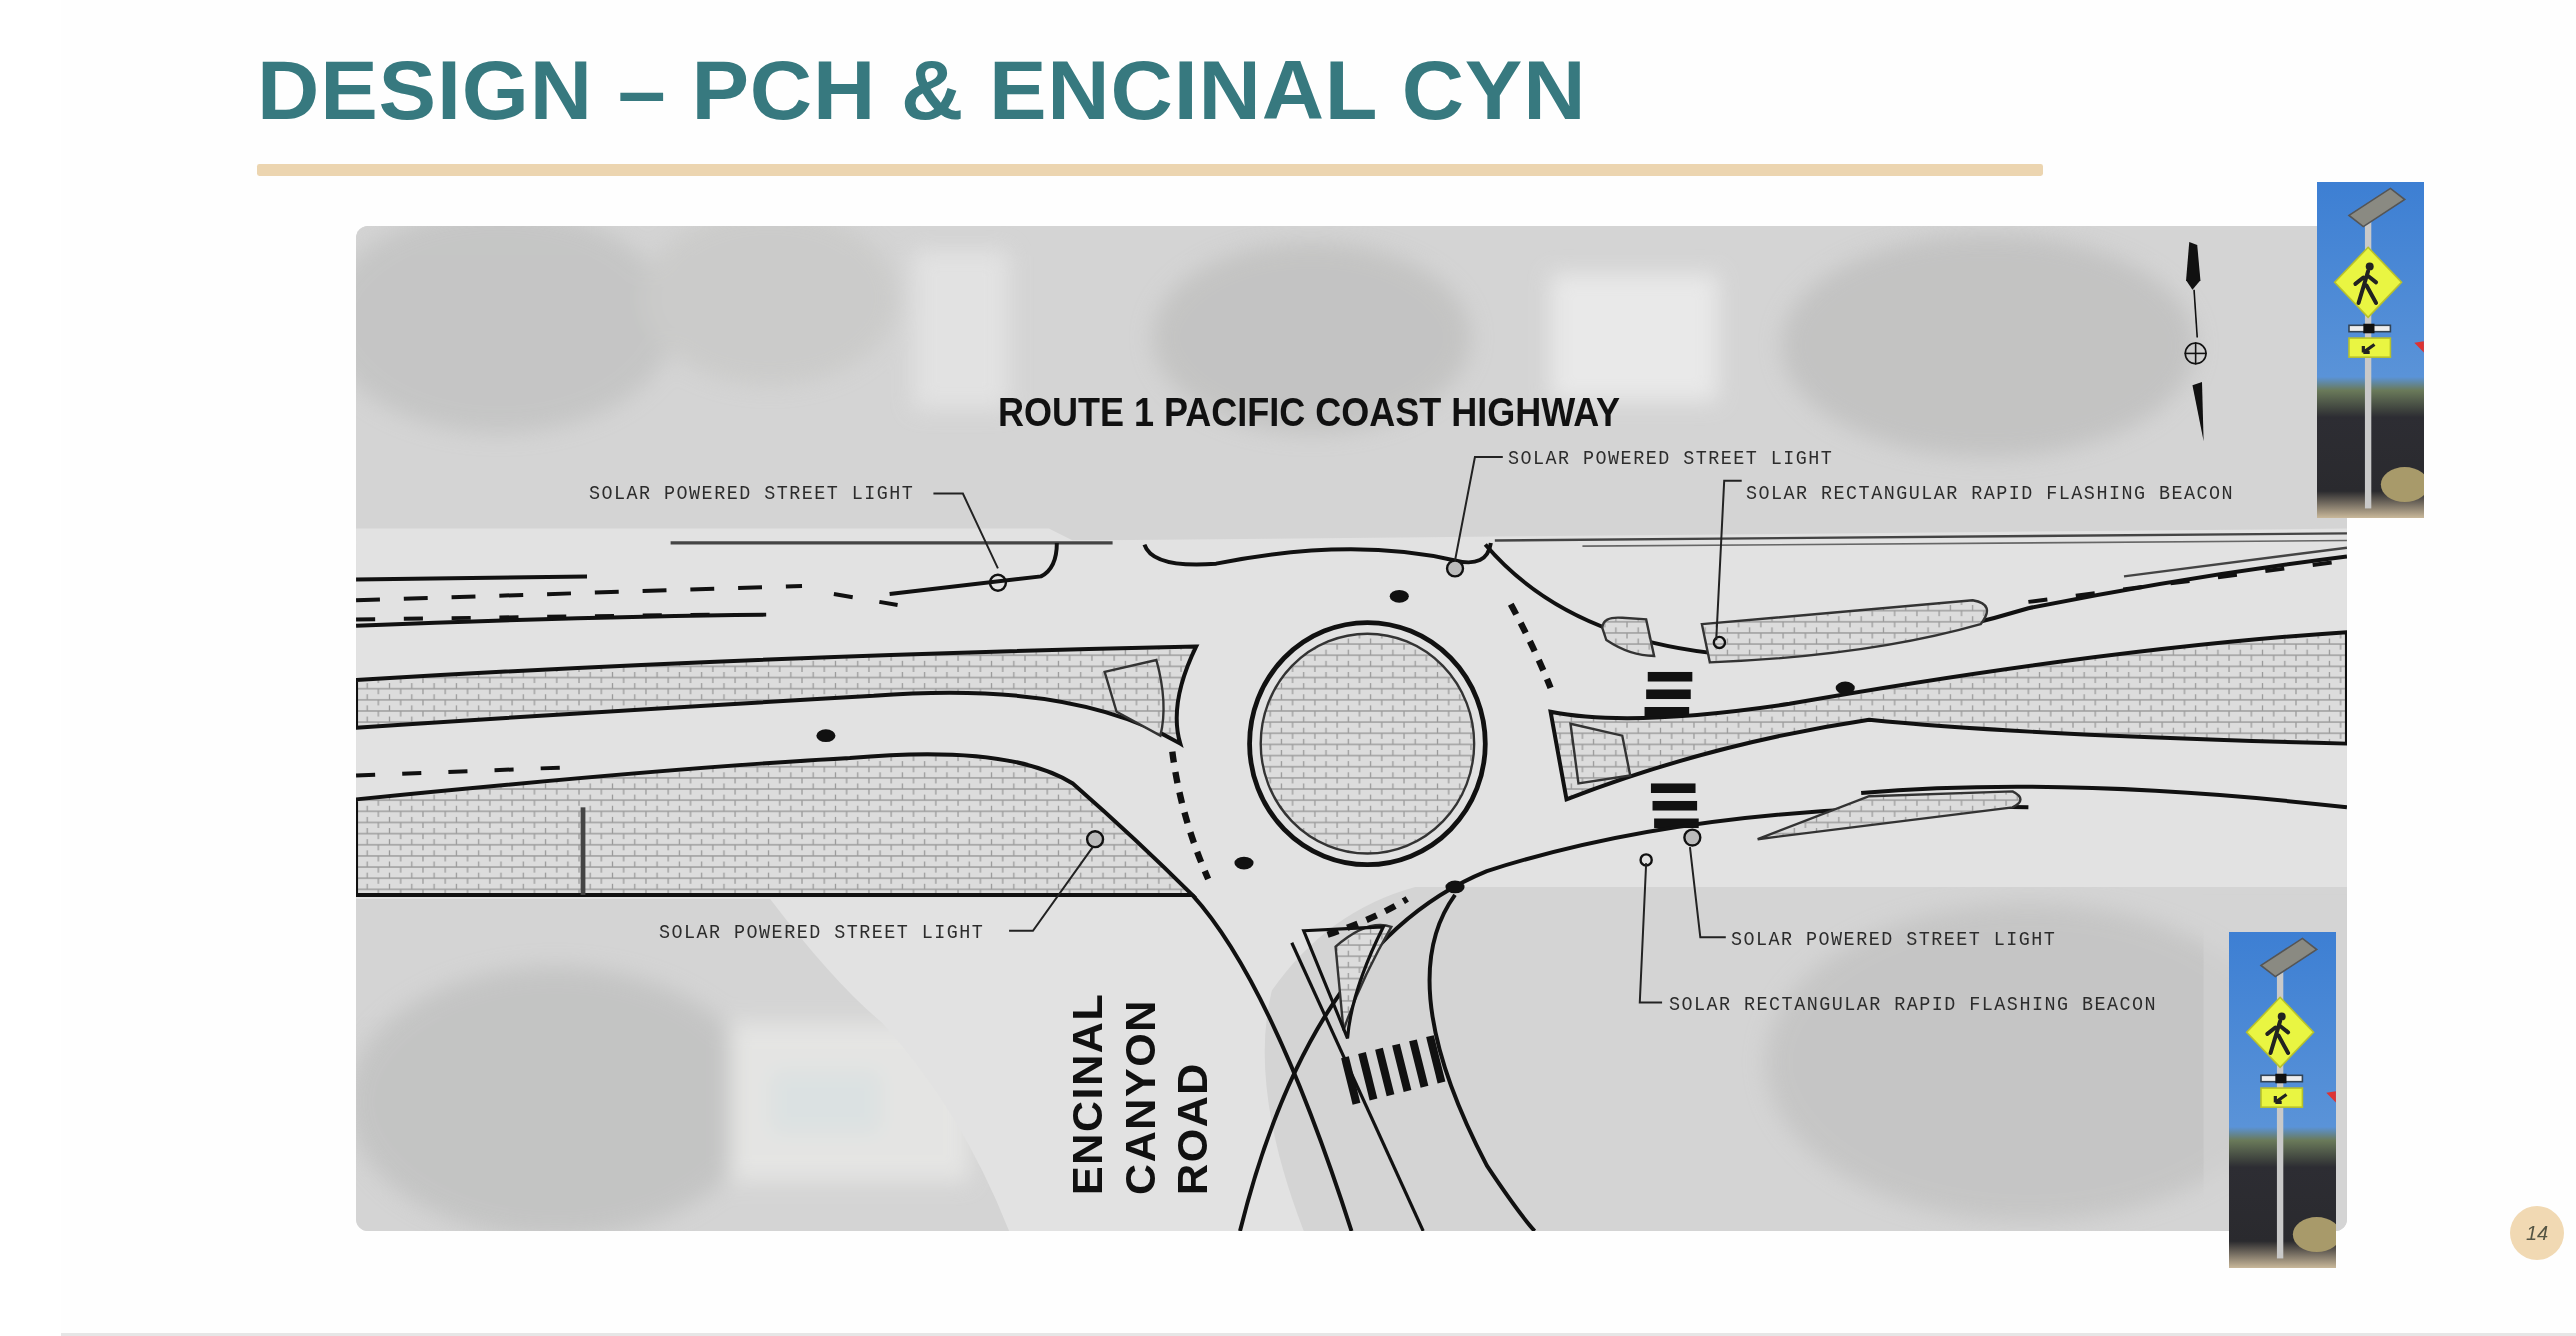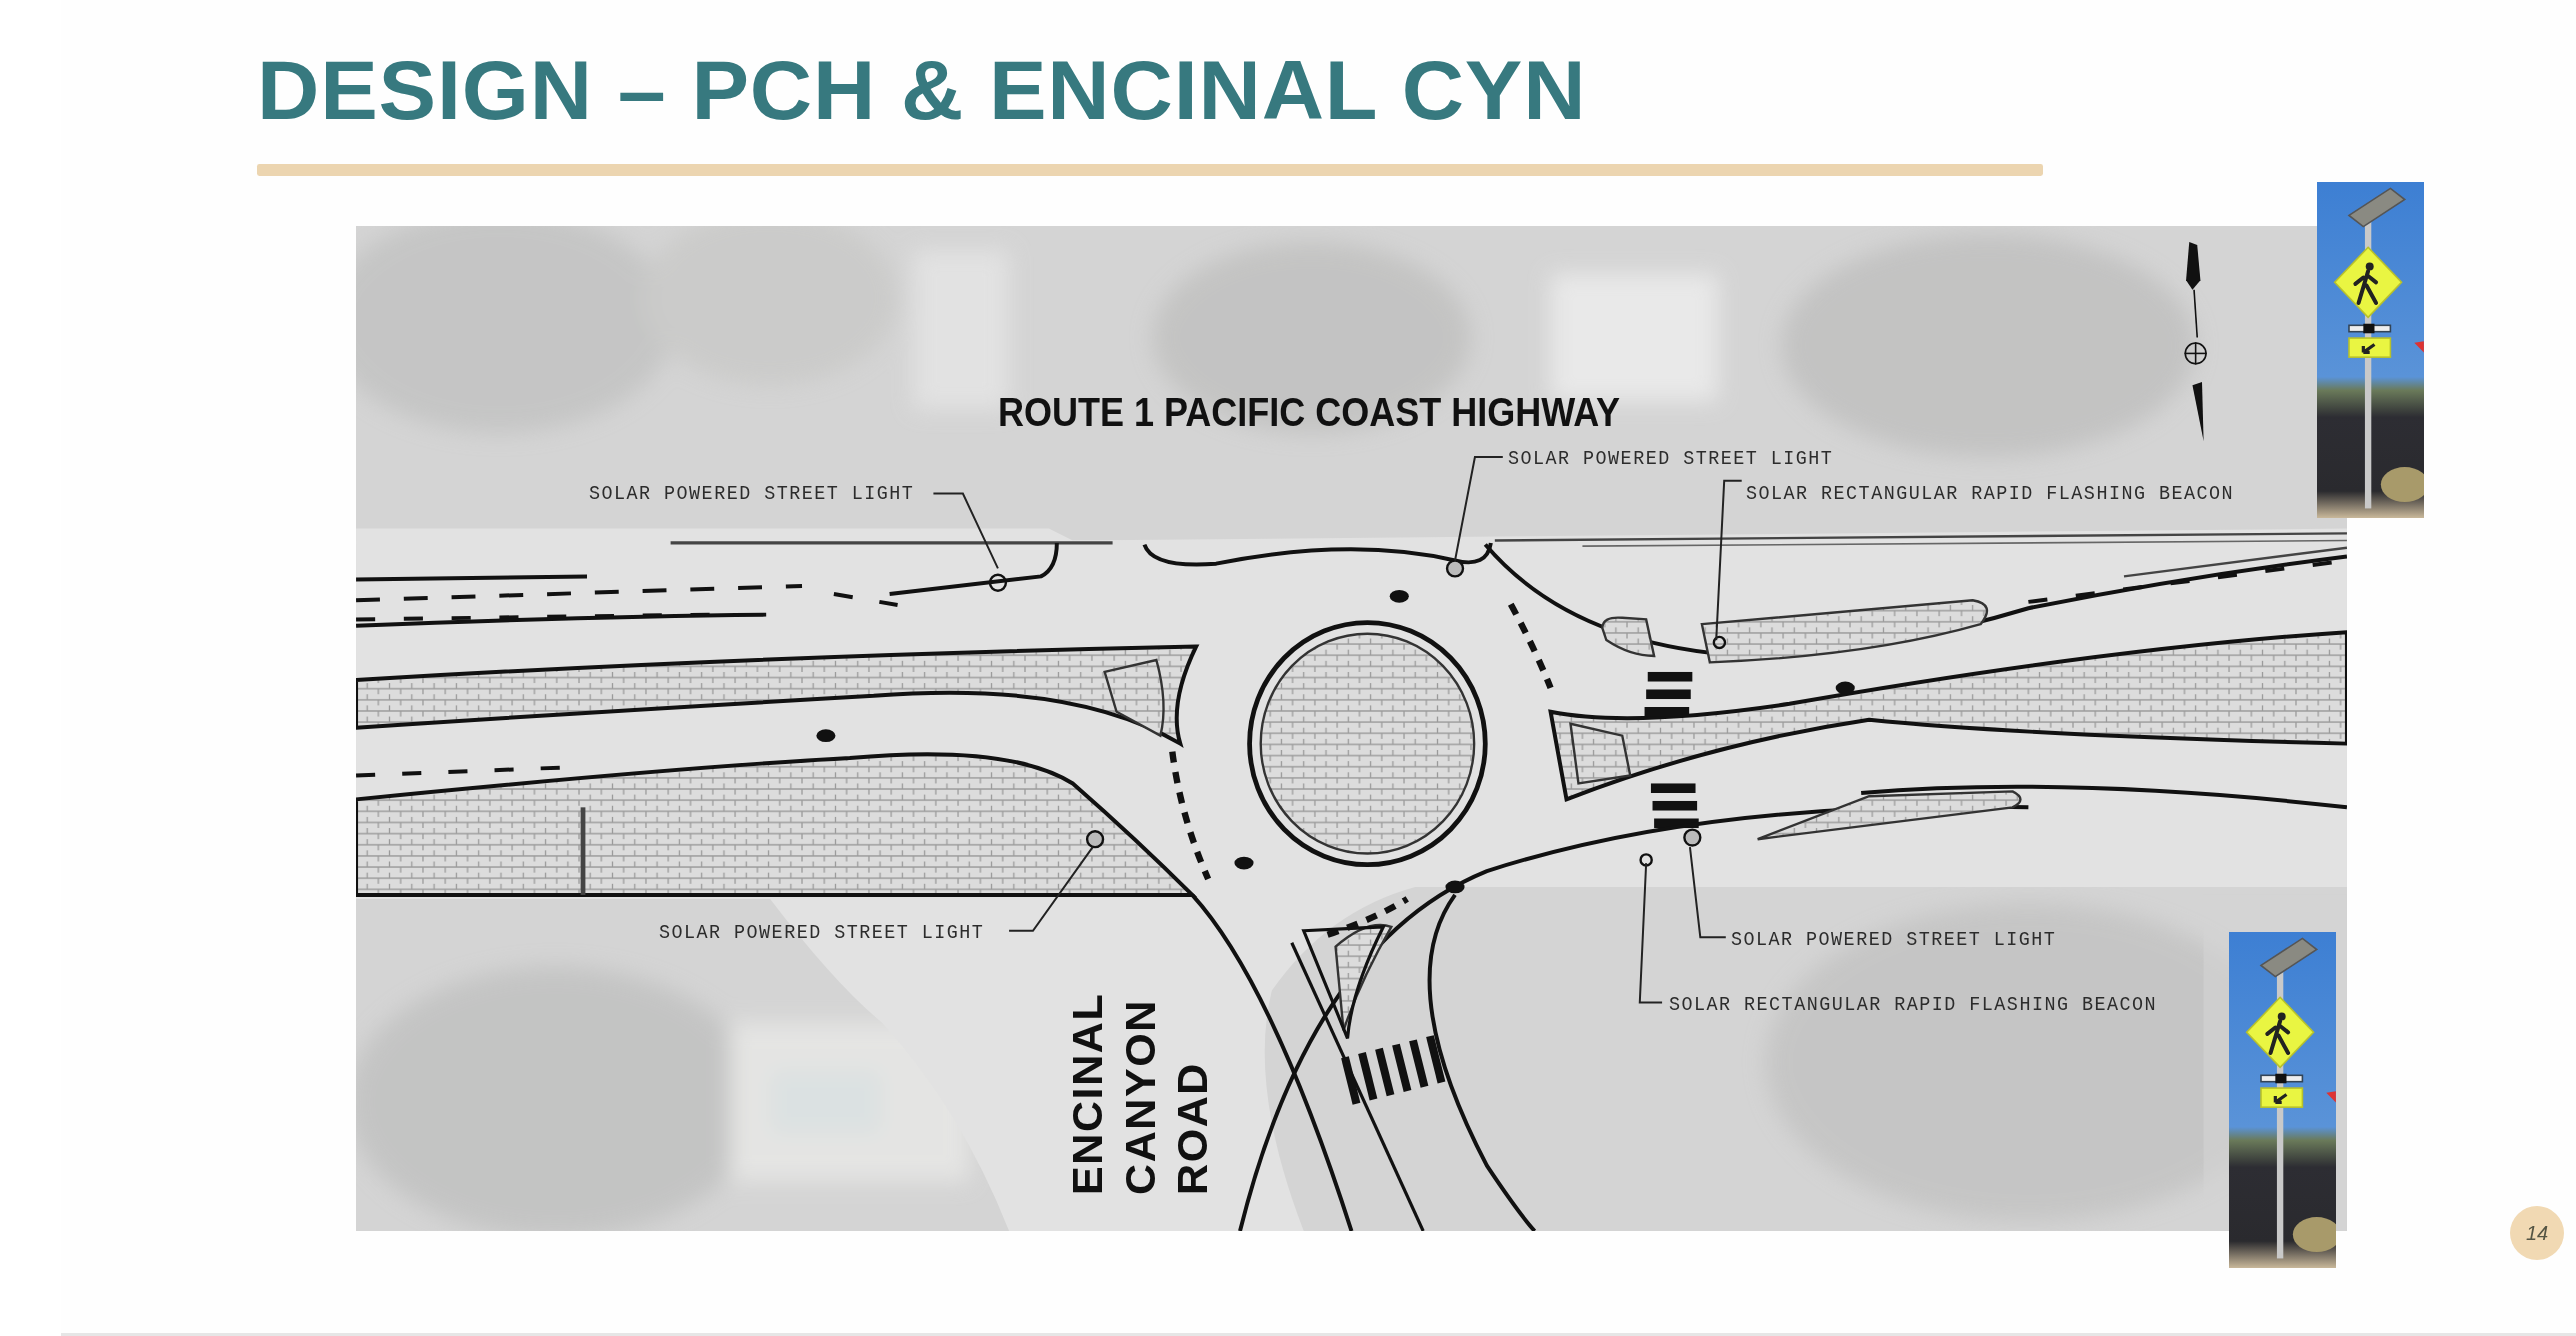--- a/index.html
+++ b/index.html
@@ -15,21 +15,21 @@
     font-weight: 700; font-size: 83px; letter-spacing: 0.8px;
     color: #37797f; line-height: 1; white-space: nowrap;
     transform: scaleX(1.04); transform-origin: left top;
   }
   .title-rule {
     position: absolute; left: 196px; top: 164px; width: 1786px; height: 12px;
     background: #ecd5b0; border-radius: 2.4px;
   }
   .plan {
     position: absolute; left: 295px; top: 226px; width: 1991px; height: 1005px;
-    overflow: hidden; background: #d9d9d9;
+    overflow: hidden; background: #d9d9d9; border-radius: 12px;
   }
   .plan svg { position: absolute; left: 0; top: 0; }
   .label-cad {
     position: absolute; font-family: "Liberation Mono", monospace;
     font-size: 20px; color: #2c2c2c; white-space: nowrap; letter-spacing: 1.6px;
     transform: scaleX(0.92); transform-origin: left center;
   }
   .label-road {
     position: absolute; font-family: "Liberation Sans", sans-serif;
     font-weight: 700; font-size: 40px; color: #111; white-space: nowrap;

